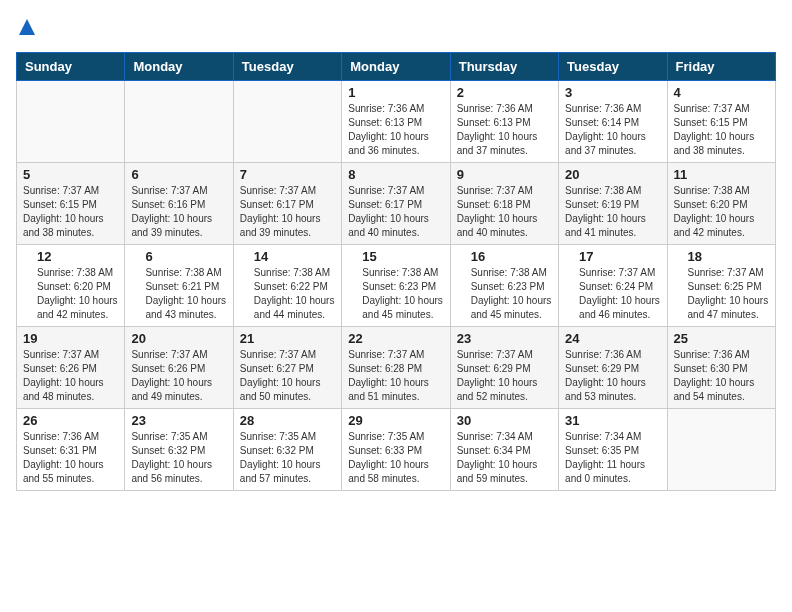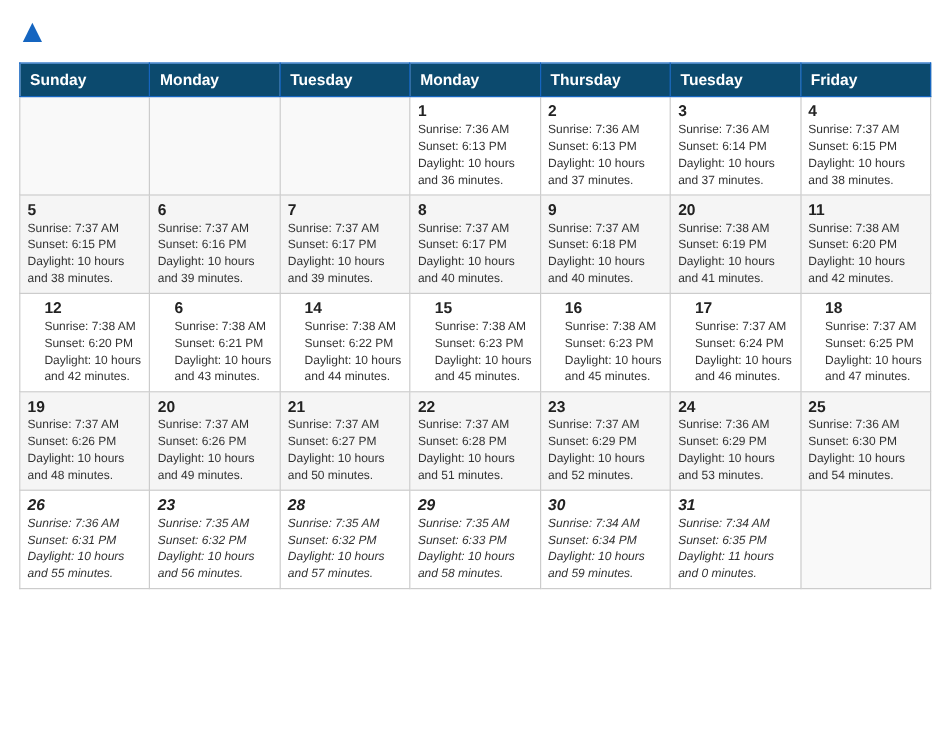--- a/index.html
+++ b/index.html
@@ -83,21 +83,21 @@
       line-height: 1.4;
     }
     .empty-cell {
       background: #f9f9f9 !important;
     }
     
     .row-1 td { background: #ffffff; }
     .row-2 td { background: #f5f5f5; }
     .row-3 td { background: #ffffff; padding-left: 20px; }
     .row-4 td { background: #f5f5f5; }
-    .row-5 td { background: #ffffff; font-style: italic; }
+    .row-5 td { background: #ffffff; }
   </style>
 </head>
 <body>
 
 <div class="header">
   <div class="logo">
     <div class="logo-text">
       <span class="logo-general"></span>
       <span class="logo-blue"></span>
       <span style="display:inline-block; margin-left:2px;">

